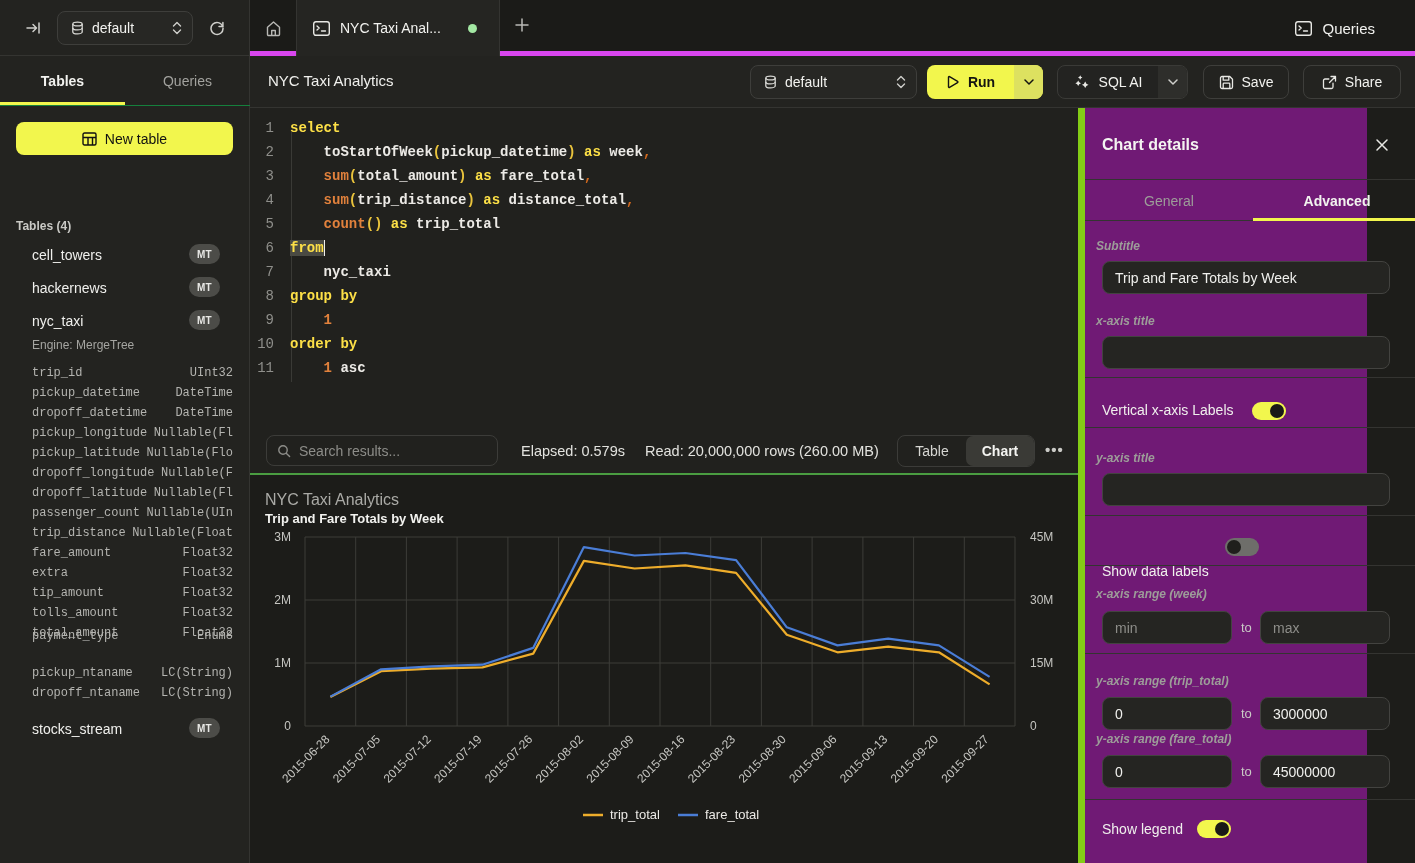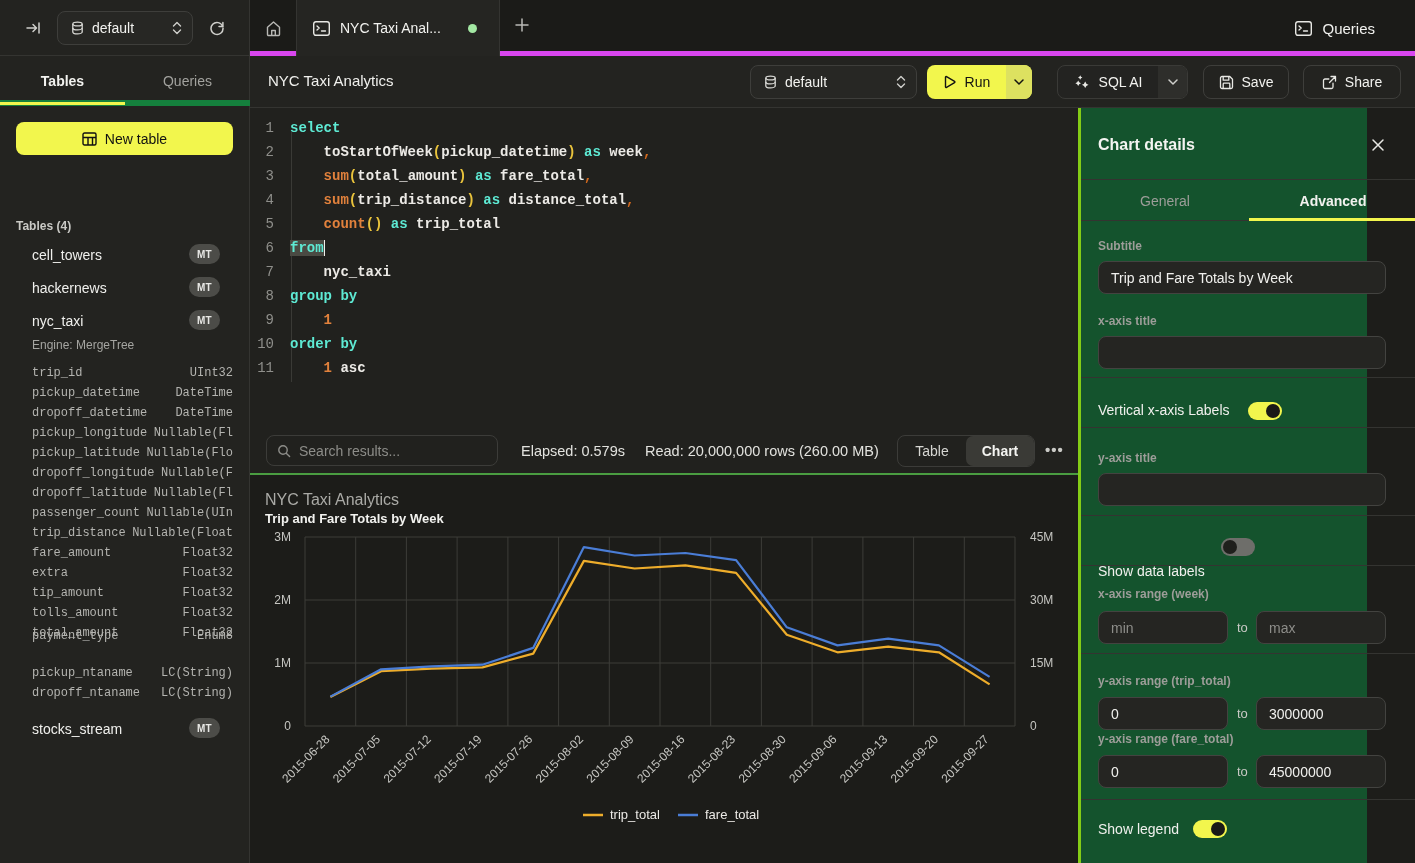--- a/index.html
+++ b/index.html
@@ -4,74 +4,74 @@
 <style>
 * { margin:0; padding:0; box-sizing:border-box; }
 html,body { width:1415px; height:863px; overflow:hidden; background:#1d1d1a; font-family:"Liberation Sans",sans-serif; }
 .abs { position:absolute; }
 #app { position:relative; width:1415px; height:863px; }
 
 
 #sidebar { left:0; top:0; width:250px; height:863px; background:#232320; border-right:1px solid #343431; }
 #sb-top { left:0; top:0; width:250px; height:56px; border-bottom:1px solid #343431; }
 #sb-dd { left:57px; top:11px; width:136px; height:34px; background:#272724; border:1px solid #3e3e3b; border-radius:8px; display:flex; align-items:center; color:#f2f2ef; font-size:14px; }
-#sb-tabs { left:0; top:57px; width:250px; height:49px; border-bottom:6px solid #15803d; }
+#sb-tabs { left:0; top:57px; width:250px; height:49px; border-bottom:1px solid #15803d; }
 .sbtab { position:absolute; top:0; height:48px; width:125px; display:flex; align-items:center; justify-content:center; font-size:14px; }
 #newtable { left:16px; top:122px; width:217px; height:33px; background:#f2f64d; border-radius:8px; display:flex; align-items:center; justify-content:center; gap:8px; color:#111; font-size:14px; }
 #sbsearch { left:16px; top:171px; width:217px; height:31px; border:1px solid #3c3c39; border-radius:8px; display:flex; align-items:center; gap:8px; padding-left:10px; color:#8d8d89; font-size:14px; }
 .tname { position:absolute; left:32px; color:#f0f0ed; font-size:14px; font-weight:400; }
 .mt { position:absolute; left:189px; width:31px; height:20px; background:#4c4c48; border-radius:10px; color:#e8e8e5; font-size:10px; font-weight:700; display:flex; align-items:center; justify-content:center; letter-spacing:.3px; }
 .col { position:absolute; left:32px; width:201px; font-family:"Liberation Mono",monospace; font-size:12px; color:#b4b4b0; white-space:nowrap; }
 .col b { float:right; font-weight:400; }
 
 
 #tabbar { left:250px; top:0; width:1165px; height:56px; background:#1b1b18; border-bottom:5px solid #d946ef; }
 #homecell { left:0; top:0; width:47px; height:56px; border-right:1px solid #343431; display:flex; align-items:center; justify-content:center; }
 #acttab { left:47px; top:0; width:203px; height:56px; background:#252522; border-right:1px solid #343431; display:flex; align-items:center; padding:0 22px 0 16px; gap:10px; }
 #acttab .ttxt { color:#f2f2ef; font-size:14px; flex:1; }
 #qbtn { right:40px; top:0; height:56px; display:flex; align-items:center; gap:10px; color:#f2f2ef; font-size:15px; }
 
 
 #toolbar { left:250px; top:56px; width:1165px; height:52px; background:#232320; border-bottom:1px solid #343431; }
 #qtitle { left:18px; top:16px; color:#f0f0ed; font-size:15px; }
 .btn { position:absolute; top:9px; height:34px; border-radius:8px; display:flex; align-items:center; font-size:14px; }
 #dd2 { left:500px; width:167px; background:#272724; border:1px solid #3e3e3b; color:#f2f2ef; }
-#runbtn { left:677px; width:105px; background:#f2f64d; color:#141411; overflow:hidden; }
+#runbtn { left:677px; width:116px; background:#f2f64d; color:#141411; overflow:hidden;font-weight:bold; }
 #sqlai { left:807px; width:131px; background:#232321; border:1px solid #3a3a37; color:#f2f2ef; overflow:hidden; }
 #savebtn { left:953px; width:86px; border:1px solid #3e3e3b; color:#f2f2ef; justify-content:center; gap:8px; }
 #sharebtn { left:1053px; width:98px; border:1px solid #3e3e3b; color:#f2f2ef; justify-content:center; gap:8px; }
 
 
 #editor { left:250px; top:108px; width:828px; height:322px; background:#21211e; font-family:"Liberation Mono",monospace; font-size:14px; font-weight:700; }
 .ln { position:absolute; width:24px; text-align:right; color:#8f8f8b; font-weight:400; line-height:24px; }
 .cl { position:absolute; left:40px; line-height:24px; white-space:pre; }
-.kw { color:#5eead4; } .fn { color:#e1813c; } .pr { color:#e9c33c; } .id { color:#eceae6; } .cm { color:#d2691e; } .nm { color:#e1813c; }
+.kw { color:#fde047; } .fn { color:#e1813c; } .pr { color:#e9c33c; } .id { color:#eceae6; } .cm { color:#d2691e; } .nm { color:#e1813c; }
 #iguide { left:41px; top:24px; width:1px; height:250px; background:#3a3a36; }
 .sel { background:#4a4a43; }
 
 
 #resbar { left:250px; top:430px; width:828px; height:43px; background:#21211e; }
 #ressearch { left:16px; top:5px; width:232px; height:31px; border:1px solid #3c3c39; border-radius:8px; display:flex; align-items:center; gap:8px; padding-left:10px; color:#8d8d89; font-size:14px; }
 #elapsed { left:271px; top:13px; color:#e2e2de; font-size:14.5px; }
 #readtxt { left:395px; top:13px; color:#e2e2de; font-size:14.5px; }
 #seg { left:647px; top:5px; width:138px; height:32px; border:1px solid #3c3c39; border-radius:8px; display:flex; }
 .seghalf { width:69px; height:30px; display:flex; align-items:center; justify-content:center; font-size:14px; }
 #dots { left:795px; top:11px; color:#cacac6; font-size:15px; letter-spacing:1px; font-weight:700; }
 #greenline { left:250px; top:473px; width:828px; height:2px; background:#4a9d41; }
 
 
 #chartarea { left:250px; top:475px; width:828px; height:388px; background:#1c1c19; }
 
 
-#panel { left:1078px; top:108px; width:289px; height:755px; background:#14532d; border-left:3px solid #84cc16; }
+#panel { left:1078px; top:108px; width:289px; height:755px; background:#701a75; border-left:7px solid #84cc16; }
 #ptitle { left:17px; top:28px; color:#f4f4f1; font-size:16px; font-weight:700; }
 #pclose { left:290px; top:30px; }
 .pdiv { position:absolute; left:0; width:337px; height:1px; background:#343431; }
 .ptab { position:absolute; top:72px; height:41px; width:168px; display:flex; align-items:center; justify-content:center; font-size:14px; }
-.plabel { position:absolute; left:17px; color:#9d9d99; font-size:12px; font-weight:700; }
+.plabel { position:absolute; left:11px; color:#9d9d99; font-size:12px; font-weight:700;font-style:italic; }
 .pinput { position:absolute; left:17px; width:288px; height:33px; background:#252522; border:1px solid #434340; border-radius:8px; display:flex; align-items:center; padding-left:12px; color:#f0f0ed; font-size:14px; }
 .pinput.small { width:130px; }
 .pwhite { position:absolute; left:17px; color:#f0f0ed; font-size:14px; }
 .toggle { position:absolute; width:34px; height:18px; border-radius:9px; }
 .toggle .knob { position:absolute; top:2px; width:14px; height:14px; border-radius:50%; }
 .toggle.on { background:#f2f64d; } .toggle.on .knob { right:2px; background:#1a1a17; }
 .toggle.off { background:#6e6e6a; } .toggle.off .knob { left:2px; background:#1f1f1c; }
 .pto { position:absolute; color:#c9c9c5; font-size:13px; }
 </style>
 </head>

